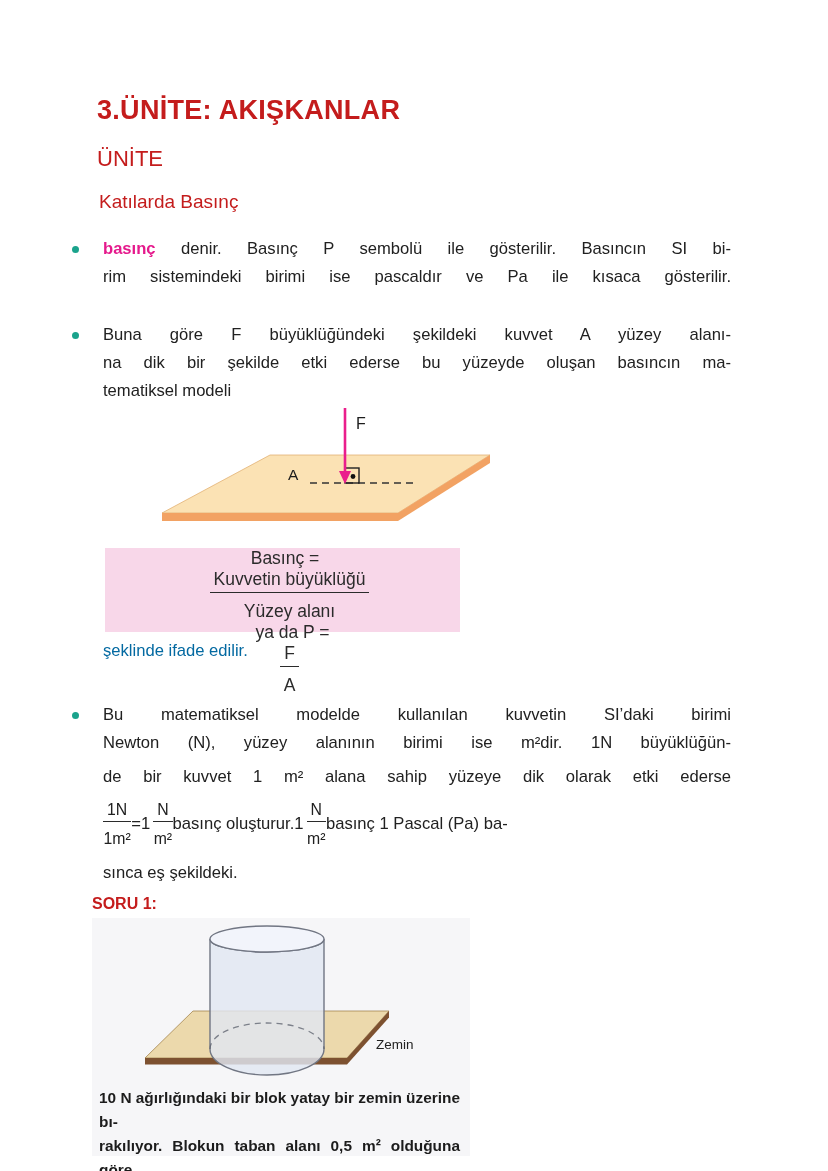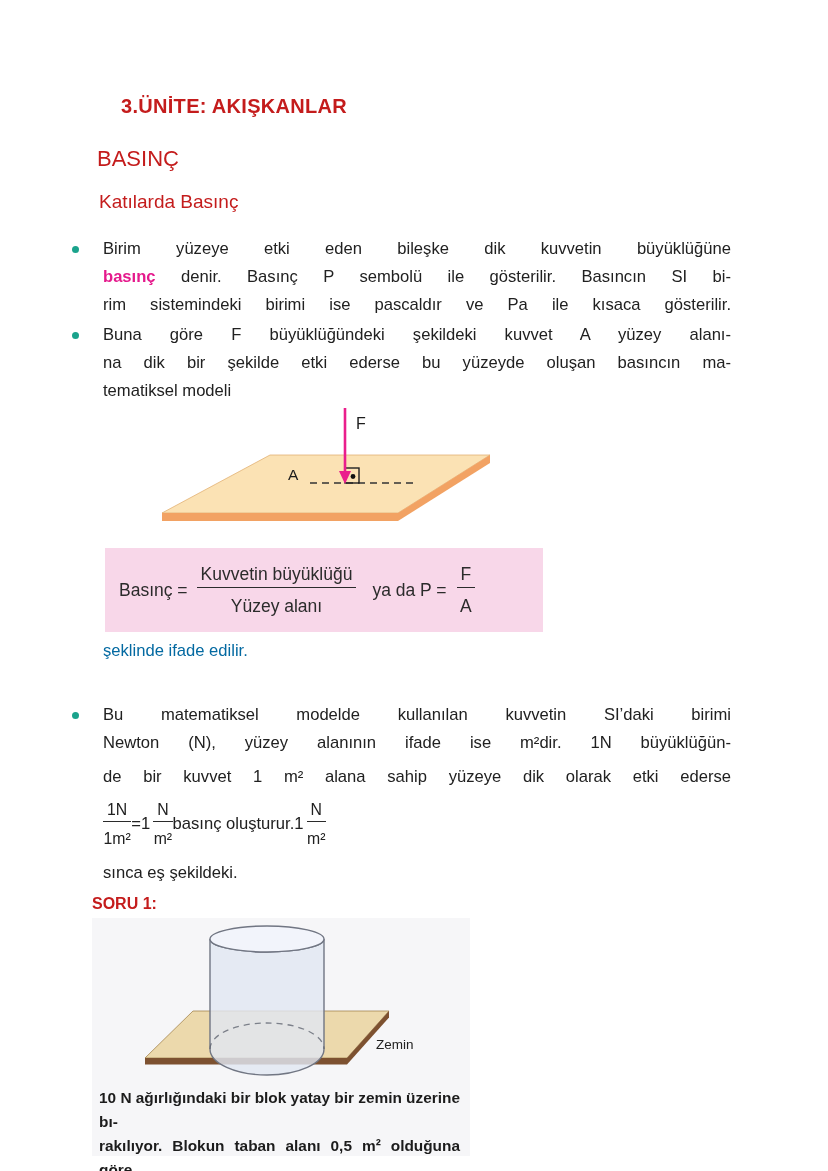--- a/index.html
+++ b/index.html
@@ -3,44 +3,44 @@
 <meta charset="utf-8">
 <style>
   html,body { margin:0; padding:0; }
   body {
     width:828px; height:1171px; position:relative; background:#ffffff;
     font-family:"Liberation Sans", sans-serif; color:#222222; overflow:hidden;
   }
   .abs { position:absolute; }
 
   
-  .title   { left:97px; top:95px;  font-size:20px; font-weight:bold; color:var(--heading_red); letter-spacing:.3px;margin-left:24px; }
+  .title   { left:97px; top:95px;  font-size:27px; font-weight:bold; color:var(--heading_red); letter-spacing:.3px; }
   .subtitle{ left:97px; top:146px; font-size:22px; color:var(--heading_red); }
   .section { left:99px; top:191px; font-size:19px; color:var(--heading_red); }
 
   
   .bullet { left:72px; display:flex; }
   .dot { width:7px; height:7px; border-radius:50%; background:var(--bullet_teal); margin-top:11px; flex:none; }
   .btext { margin-left:24px; width:628px; font-size:16.6px; line-height:28px; color:#212121; }
   .jl { text-align:justify; text-align-last:justify; }
   .nl { text-align:left; }
   .hl { color:var(--accent_magenta); font-weight:bold; }
   .sup3 { margin-top:6px; }
 
   
   .frac { display:inline-block; text-align:center; vertical-align:middle; }
   .frac .num { display:block; border-bottom:1.6px solid #2b2b2b; padding:0 4px 2px; }
   .frac .den { display:block; padding-top:8px; }
 
   
   .pinkbox {
-    left:105px; top:548px; width:438px; height:84px;
+    left:105px; top:548px; width:355px; height:84px;
     background:var(--box_pink); display:flex; align-items:center;
     padding-left:14px; box-sizing:border-box;
-    font-size:17.5px; color:#2b2b2b;
+    font-size:17.5px; color:#2b2b2b;flex-direction:column;
   }
   .pinkbox .lhs { margin-right:9px; }
   .pinkbox .conn { margin:0 10px 0 16px; }
 
   .after-formula { left:103px; top:641px; font-size:16.6px; color:#0369a1; }
 
   
   .mathrow { display:flex; align-items:center; gap:0; height:54px; margin-top:6px; font-size:16.6px; }
   .mathrow .frac { font-size:15.8px; line-height:1.12; }
   .mgrp { display:inline-flex; align-items:center; gap:3px; }
@@ -49,27 +49,26 @@
   .soru-label { left:92px; top:895px; font-size:16px; font-weight:bold; color:var(--heading_red);text-align:center; }
   .qpanel { left:92px; top:918px; width:378px; height:238px; background:var(--panel_gray); }
   .qtext { margin:0 9px 0 7px; width:361px; font-size:15.4px; font-weight:bold; line-height:24px; color:#1c1c1c; }
 
   svg text { font-family:"Liberation Sans", sans-serif; }
 </style>
 </head>
 <body>
 
 <div class="abs title">3.ÜNİTE: AKIŞKANLAR</div>
-<div class="abs subtitle">BASINÇ</div>
+<div class="abs subtitle">ÜNİTE</div>
 <div class="abs section">Katılarda Basınç</div>
 
 <div class="abs bullet" style="top:235px">
   <span class="dot"></span>
   <div class="btext">
-    <div class="jl">Birim yüzeye etki eden bileşke dik kuvvetin büyüklüğüne</div>
     <div class="jl"><span class="hl">basınç</span><span> denir. Basınç P sembolü ile gösterilir. Basıncın SI bi-</span></div>
     <div class="jl">rim sistemindeki birimi ise pascaldır ve Pa ile kısaca gösterilir.</div>
   </div>
 </div>
 
 <div class="abs bullet" style="top:321px">
   <span class="dot"></span>
   <div class="btext">
     <div class="jl">Buna göre F büyüklüğündeki şekildeki kuvvet A yüzey alanı-</div>
     <div class="jl">na dik bir şekilde etki ederse bu yüzeyde oluşan basıncın ma-</div>
@@ -102,21 +101,21 @@
     <span class="den">A</span>
   </span>
 </div>
 
 <div class="abs after-formula">şeklinde ifade edilir.</div>
 
 <div class="abs bullet" style="top:701px">
   <span class="dot"></span>
   <div class="btext">
     <div class="jl">Bu matematiksel modelde kullanılan kuvvetin SI’daki birimi</div>
-    <div class="jl">Newton (N), yüzey alanının ifade ise m²dir. 1N büyüklüğün-</div>
+    <div class="jl">Newton (N), yüzey alanının birimi ise m²dir. 1N büyüklüğün-</div>
     <div class="jl sup3">de bir kuvvet 1 m² alana sahip yüzeye dik olarak etki ederse</div>
     <div class="mathrow">
       <span class="frac">
         <span class="num">1N</span>
         <span class="den">1m²</span>
       </span>
       <span>=</span>
       <span class="mgrp">
         <span>1</span>
         <span class="frac">
@@ -125,20 +124,21 @@
         </span>
       </span>
       <span>basınç oluşturur.</span>
       <span class="mgrp">
         <span>1</span>
         <span class="frac">
           <span class="num">N</span>
           <span class="den">m²</span>
         </span>
       </span>
+      <span>basınç 1 Pascal (Pa) ba-</span>
     </div>
     <div class="nl" style="margin-top:8px">sınca eş şekildeki.</div>
   </div>
 </div>
 
 <div class="abs soru-label">SORU 1:</div>
 
 <div class="abs qpanel">
   <svg width="378" height="164">
     <polygon points="101,93 297,93 255,140 53,140" style="fill:var(--board_tan);stroke:#a4854f;stroke-width:0.8"></polygon>

